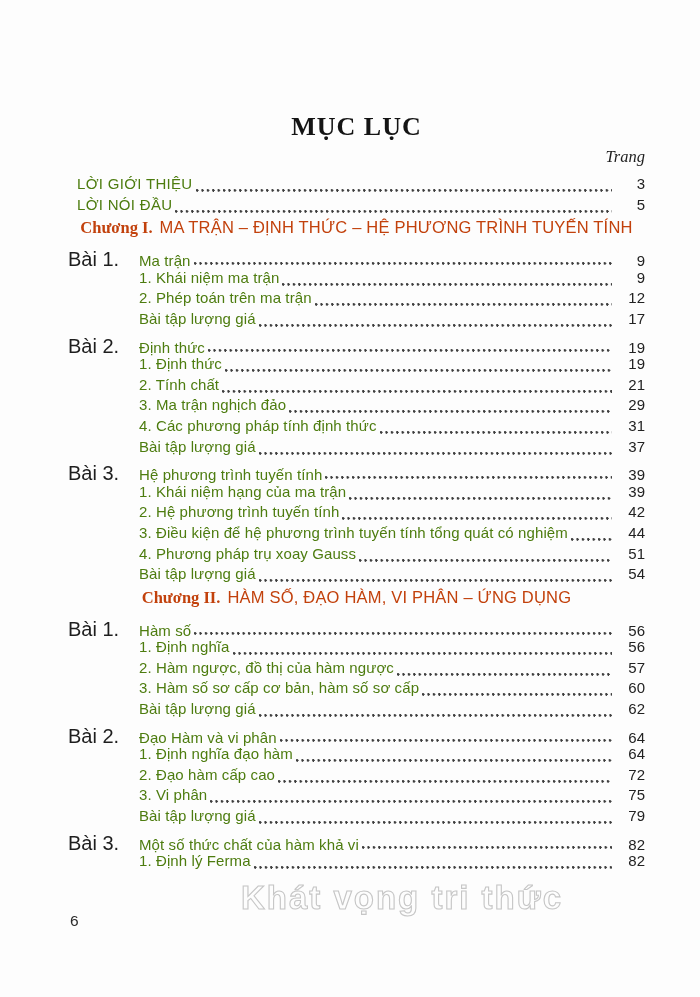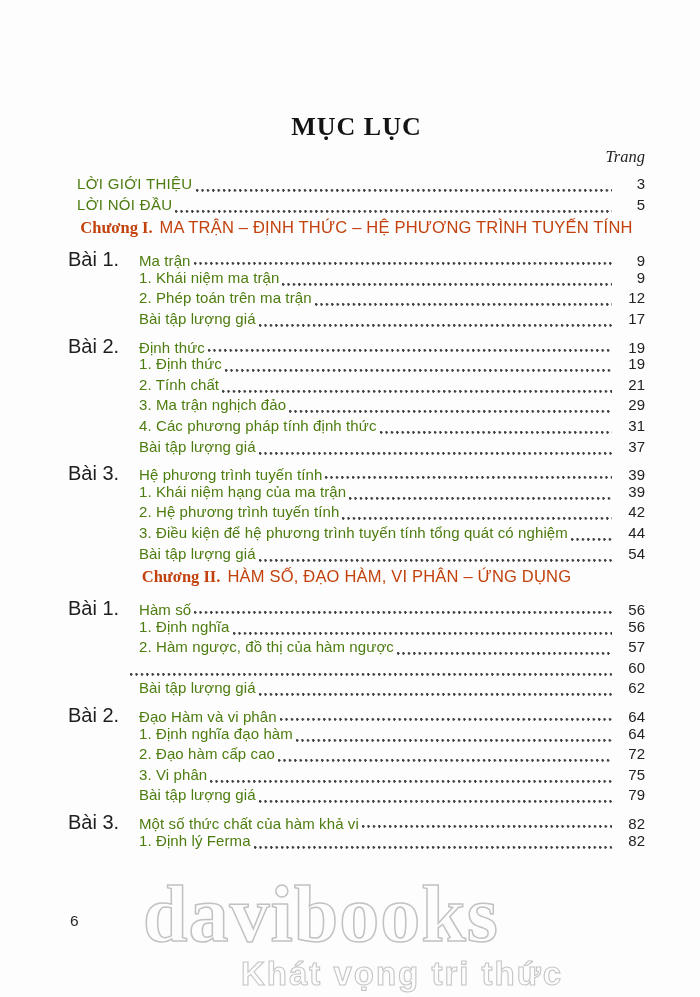--- a/index.html
+++ b/index.html
@@ -216,20 +216,26 @@
           <span class="pg">42</span>
         </div>
         <div class="row ">
           <span class="lbl"></span>
           <span class="ttl">3. Điều kiện để hệ phương trình tuyến tính tổng quát có nghiệm</span>
           <span class="leader"></span>
           <span class="pg">44</span>
         </div>
         <div class="row ">
           <span class="lbl"></span>
+          <span class="ttl">4. Phương pháp trụ xoay Gauss</span>
+          <span class="leader"></span>
+          <span class="pg">51</span>
+        </div>
+        <div class="row ">
+          <span class="lbl"></span>
           <span class="ttl">Bài tập lượng giá</span>
           <span class="leader"></span>
           <span class="pg">54</span>
         </div>
       </div>
       <div class="chapter-heading"><span class="ch-prefix">Chương II.</span><span class="ch-title">HÀM SỐ, ĐẠO HÀM, VI PHÂN – ỨNG DỤNG</span></div>
       <div class="section">
         <div class="row ">
           <span class="lbl">Bài 1.</span>
           <span class="ttl">Hàm số</span>
@@ -243,20 +249,21 @@
           <span class="pg">56</span>
         </div>
         <div class="row ">
           <span class="lbl"></span>
           <span class="ttl">2. Hàm ngược, đồ thị của hàm ngược</span>
           <span class="leader"></span>
           <span class="pg">57</span>
         </div>
         <div class="row ">
           <span class="lbl"></span>
+          <span class="ttl">3. Hàm số sơ cấp cơ bản, hàm số sơ cấp</span>
           <span class="leader"></span>
           <span class="pg">60</span>
         </div>
         <div class="row ">
           <span class="lbl"></span>
           <span class="ttl">Bài tập lượng giá</span>
           <span class="leader"></span>
           <span class="pg">62</span>
         </div>
       </div>
@@ -305,15 +312,14 @@
           <span class="leader"></span>
           <span class="pg">82</span>
         </div>
       </div>
     </section>
 </main>
 
 <div class="page-num">6</div>
 
 <div class="watermark">
-  <div class="wm-brand">davibooks</div>
   <div class="wm-slogan">Khát vọng tri thức</div>
 </div>
 
 </body></html>

